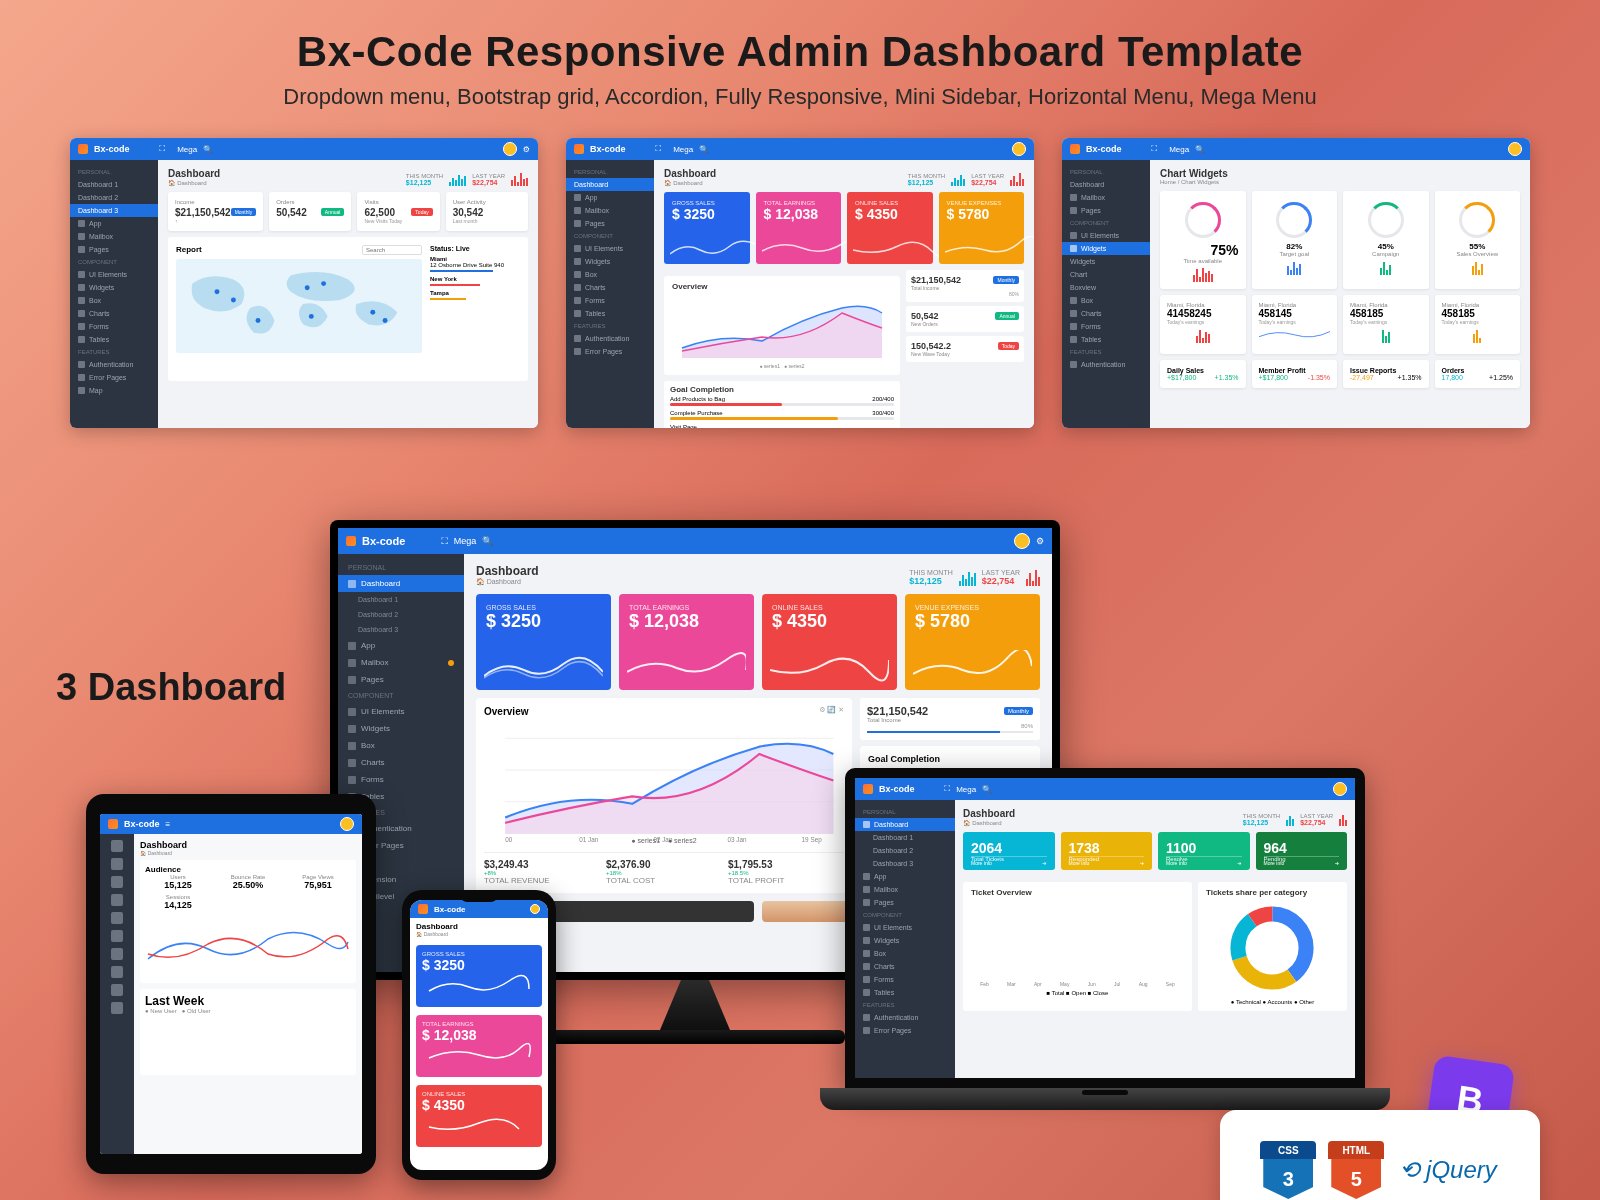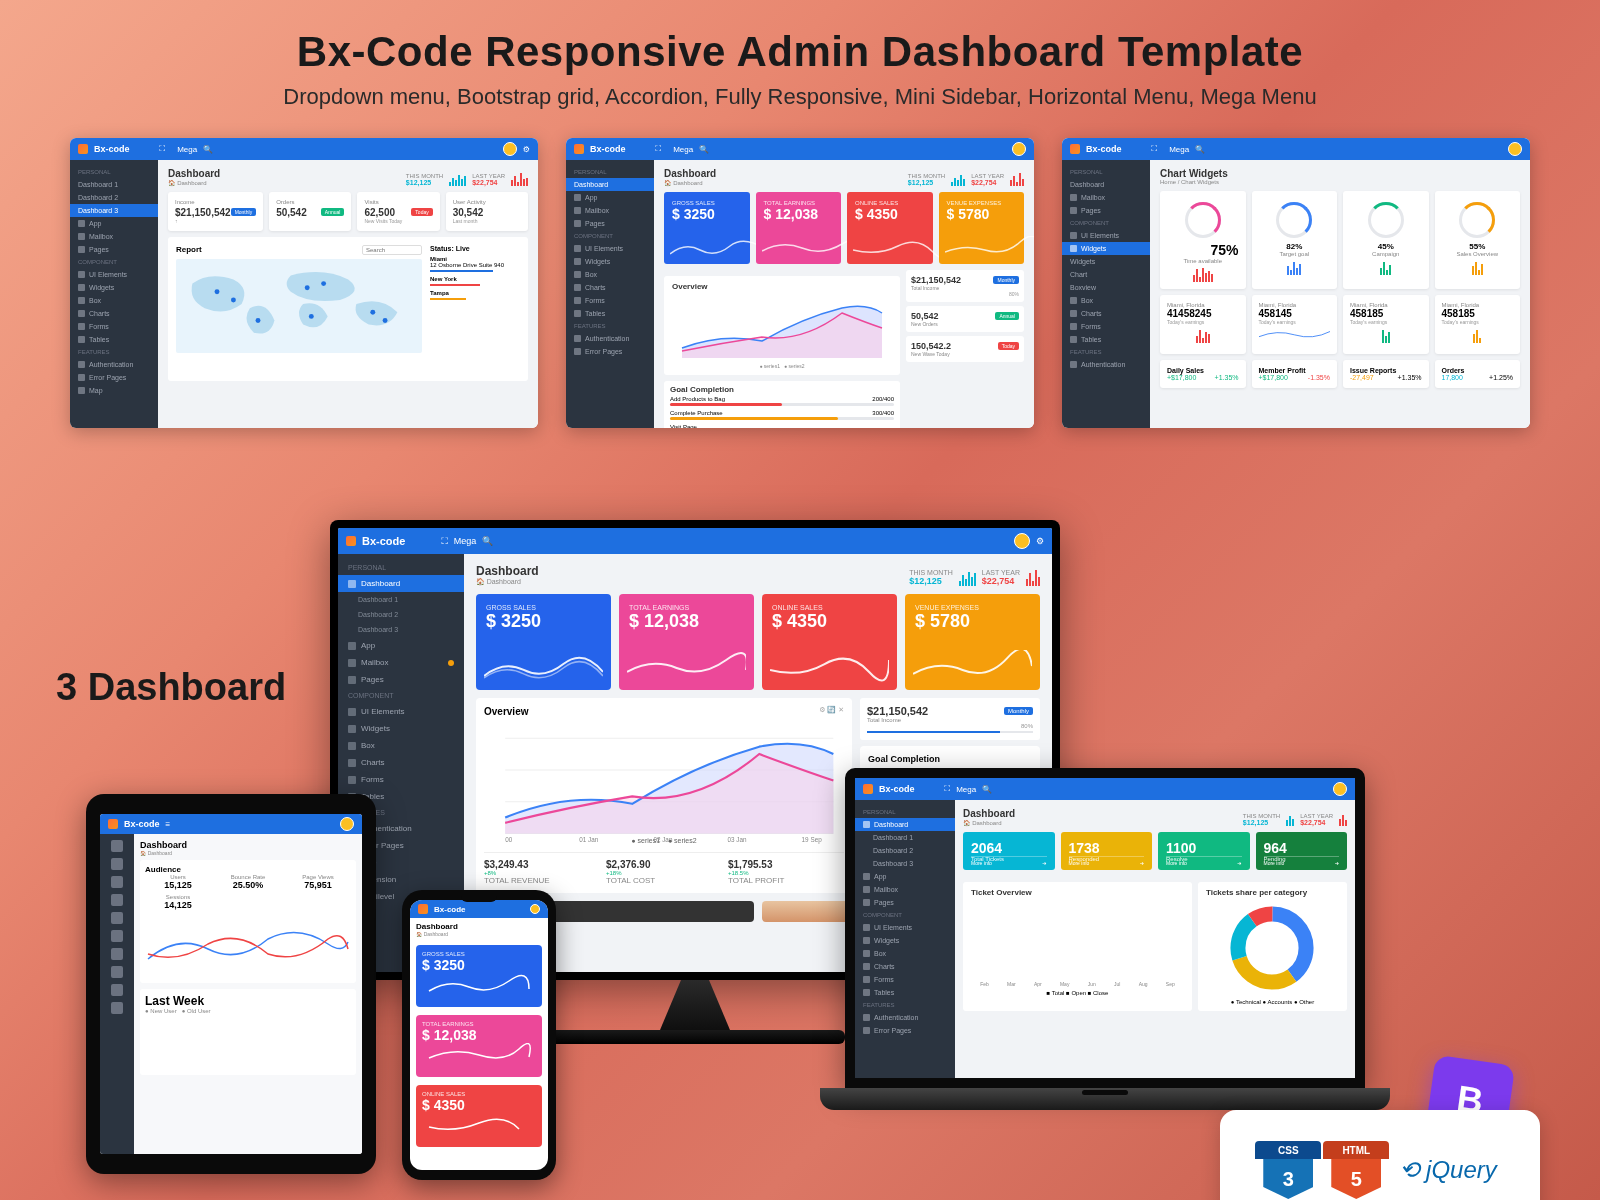--- a/index.html
+++ b/index.html
@@ -110,21 +110,21 @@
 .tablet .inner{width:100%;height:100%;background:#fff;border-radius:3px;overflow:hidden;display:flex;flex-direction:column;}
 
 .phone{position:absolute;left:402px;top:370px;width:154px;height:290px;background:#0a0a0a;border-radius:20px;padding:10px 8px;box-shadow:0 8px 26px rgba(0,0,0,.45);}
 .phone .notch{position:absolute;top:4px;left:38%;right:38%;height:8px;background:#0a0a0a;border-radius:0 0 6px 6px;z-index:2;}
 .phone .inner{width:100%;height:100%;background:#fff;border-radius:12px;overflow:hidden;display:flex;flex-direction:column;}
 
 .techlogos{position:absolute;right:60px;top:590px;width:320px;height:120px;background:#fff;border-radius:16px;box-shadow:0 4px 20px rgba(0,0,0,.2);display:flex;align-items:center;justify-content:center;gap:18px;}
 .purplebox{position:absolute;right:90px;top:540px;width:80px;height:80px;background:#7c3aed;border-radius:14px;transform:rotate(8deg);box-shadow:0 6px 20px rgba(124,58,237,.5);display:flex;align-items:center;justify-content:center;color:#fff;font-size:36px;font-weight:700;}
 
 .shield{width:50px;height:58px;display:flex;flex-direction:column;align-items:center;color:#fff;font-weight:700;}
-.shieldtop{width:66px;height:18px;font-size:10px;display:flex;align-items:center;justify-content:center;border-radius:4px 4px 0 0;}
+.shieldtop{width:56px;height:18px;font-size:10px;display:flex;align-items:center;justify-content:center;border-radius:4px 4px 0 0;}
 .shieldbody{width:50px;height:40px;clip-path:polygon(0 0,100% 0,100% 70%,50% 100%,0 70%);display:flex;align-items:center;justify-content:center;font-size:20px;}
 .css3 .shieldtop{background:#0c4a8e;}.css3 .shieldbody{background:#1572b6;}
 .html5 .shieldtop{background:#c43e1c;}.html5 .shieldbody{background:#e34f26;}
 .jquery{font-size:24px;font-weight:400;color:#0868ac;font-style:italic;}
 
 
 .m-sidenav{width:126px;background:#2b3440;color:#9ca3af;font-size:8px;padding:6px 0;overflow:hidden;}
 .m-sidenav .sh{color:#6b7280;padding:4px 10px;font-size:7px;text-transform:uppercase;}
 .m-sidenav .si{padding:4px 10px;display:flex;align-items:center;gap:5px;}
 .m-sidenav .si.active{background:#1e6fe0;color:#fff;}

